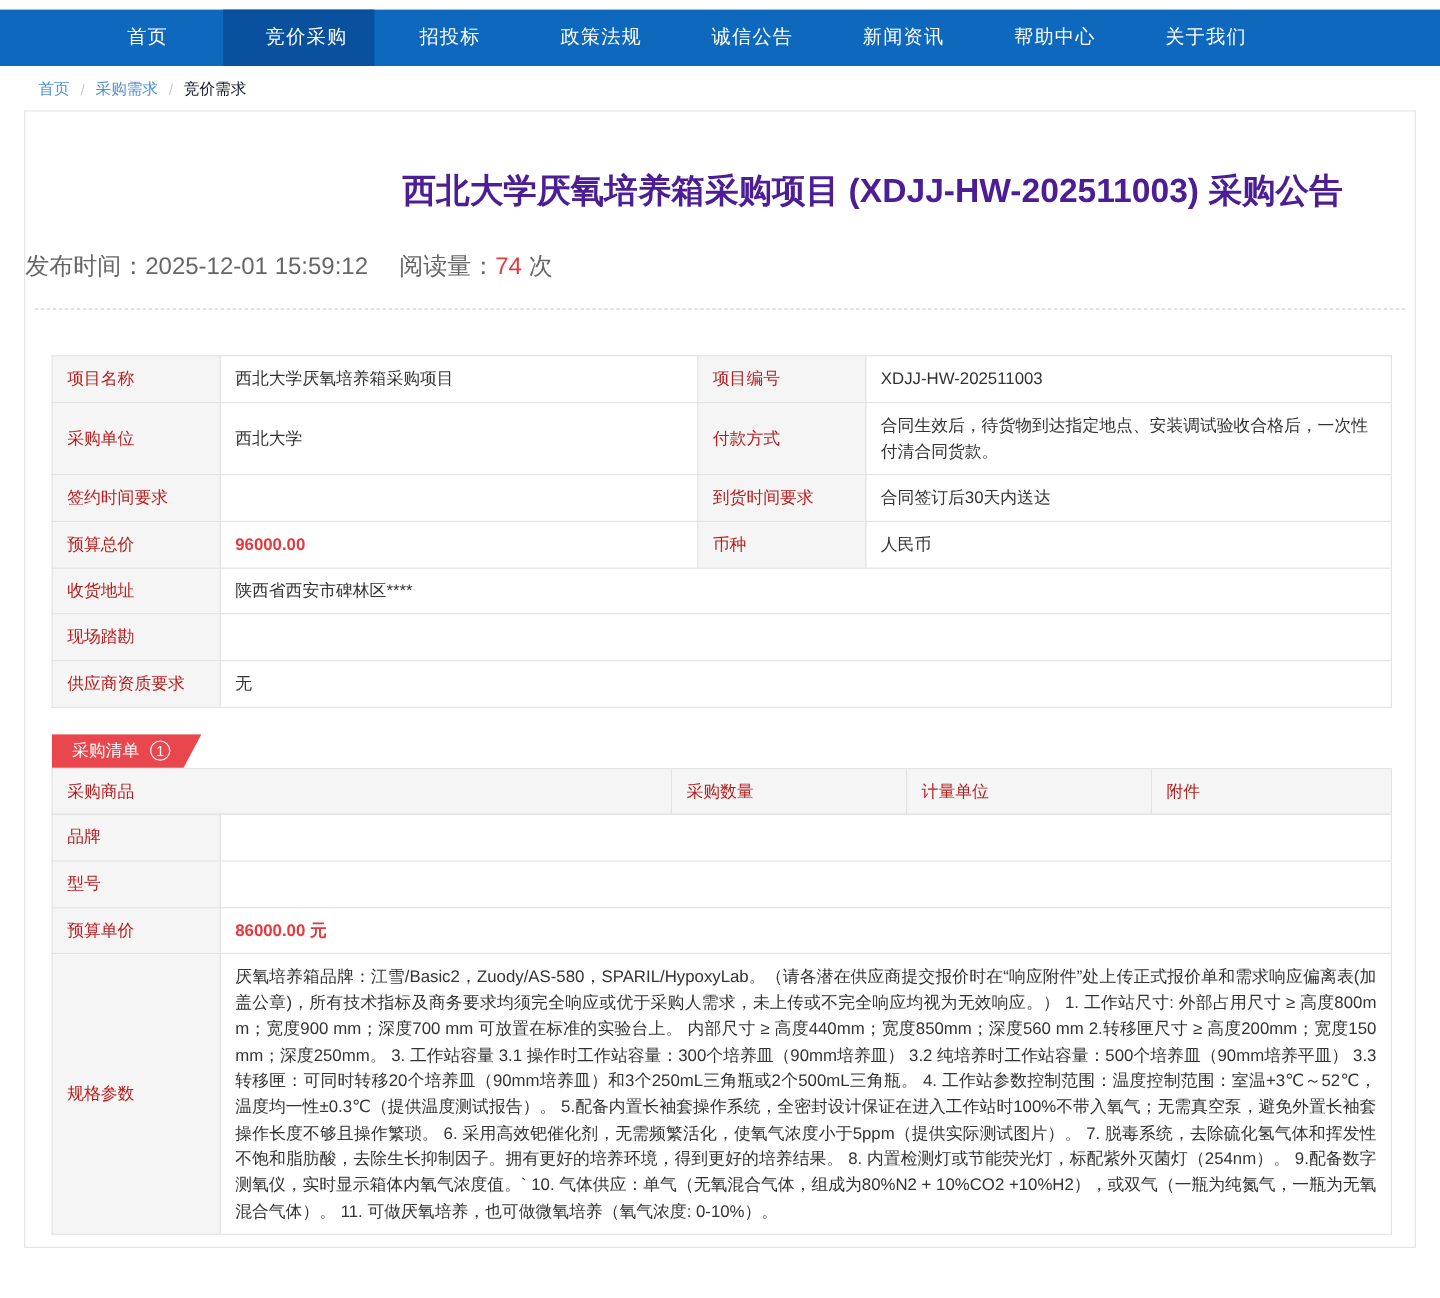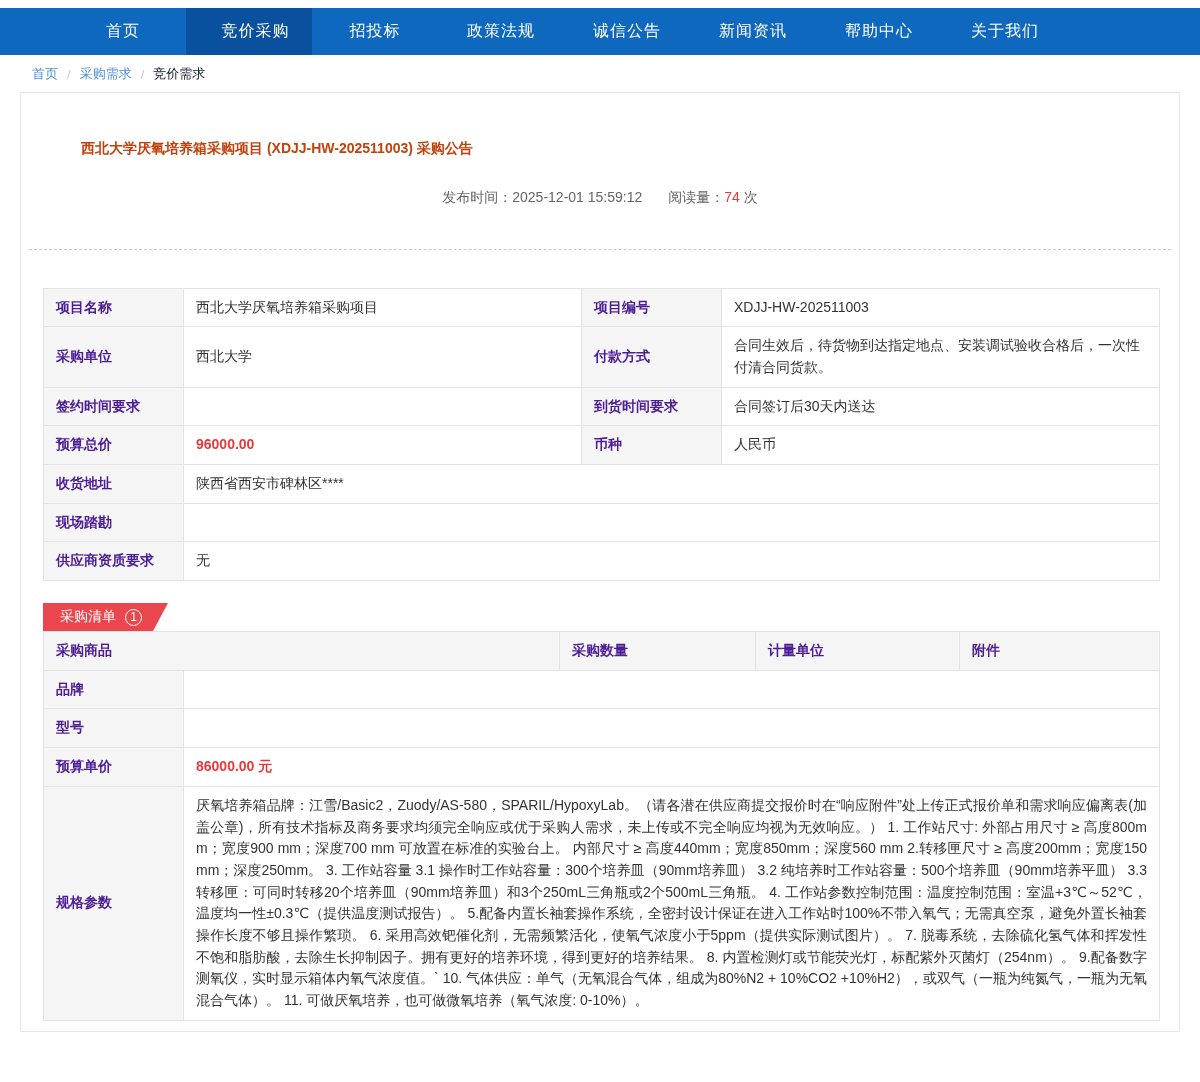--- a/index.html
+++ b/index.html
@@ -38,32 +38,31 @@
   .crumb-current { color:#0f172a; }
 
   
   .card {
     margin:0 20px 8px 20px;
     border:1px solid #e6e6e6;
     background:#fff;
     padding-bottom:10px;
   }
   .doc-title {
-    text-align:left;
-    font-size:14px;
+    text-align:right;
+    font-size:28px;
     font-weight:bold;
-    color:#c2410c;
+    color:#4c1d95;
     margin:46px 60px 0 60px;
     line-height:1.4;
   }
   .doc-meta {
-    text-align:center;
     color:#666;
-    font-size:14px;
-    margin:30px 0 42px 0;
+    font-size:20px;
+    margin:30px 0 22px 0;
   }
   .doc-meta .sp { display:inline-block; width:26px; }
   .red-text { color:#e6393d; }
   .dashed-sep { border-top:1px dashed #c9c9c9; margin:0 8px; height:0; }
 
   
   table.info {
     width:1116px;
     margin:38px 22px 0 22px;
     border-collapse:collapse;
@@ -72,22 +71,22 @@
   }
   table.info td {
     border:1px solid #e3e3e3;
     padding:8px 12px;
     line-height:1.55;
     vertical-align:middle;
     word-break:break-all;
   }
   td.lbl {
     background:#f5f5f5;
-    font-weight:bold;
-    color:#4c1d95;
+    font-weight:normal;
+    color:#b91c1c;
   }
   .price { color:#e6393d; font-weight:bold; }
   .spec-text { line-height:1.8; text-align:justify; }
 
   
   .badge-row { margin:22px 22px 0 22px; }
   .list-badge {
     display:inline-flex;
     align-items:center;
     gap:9px;

